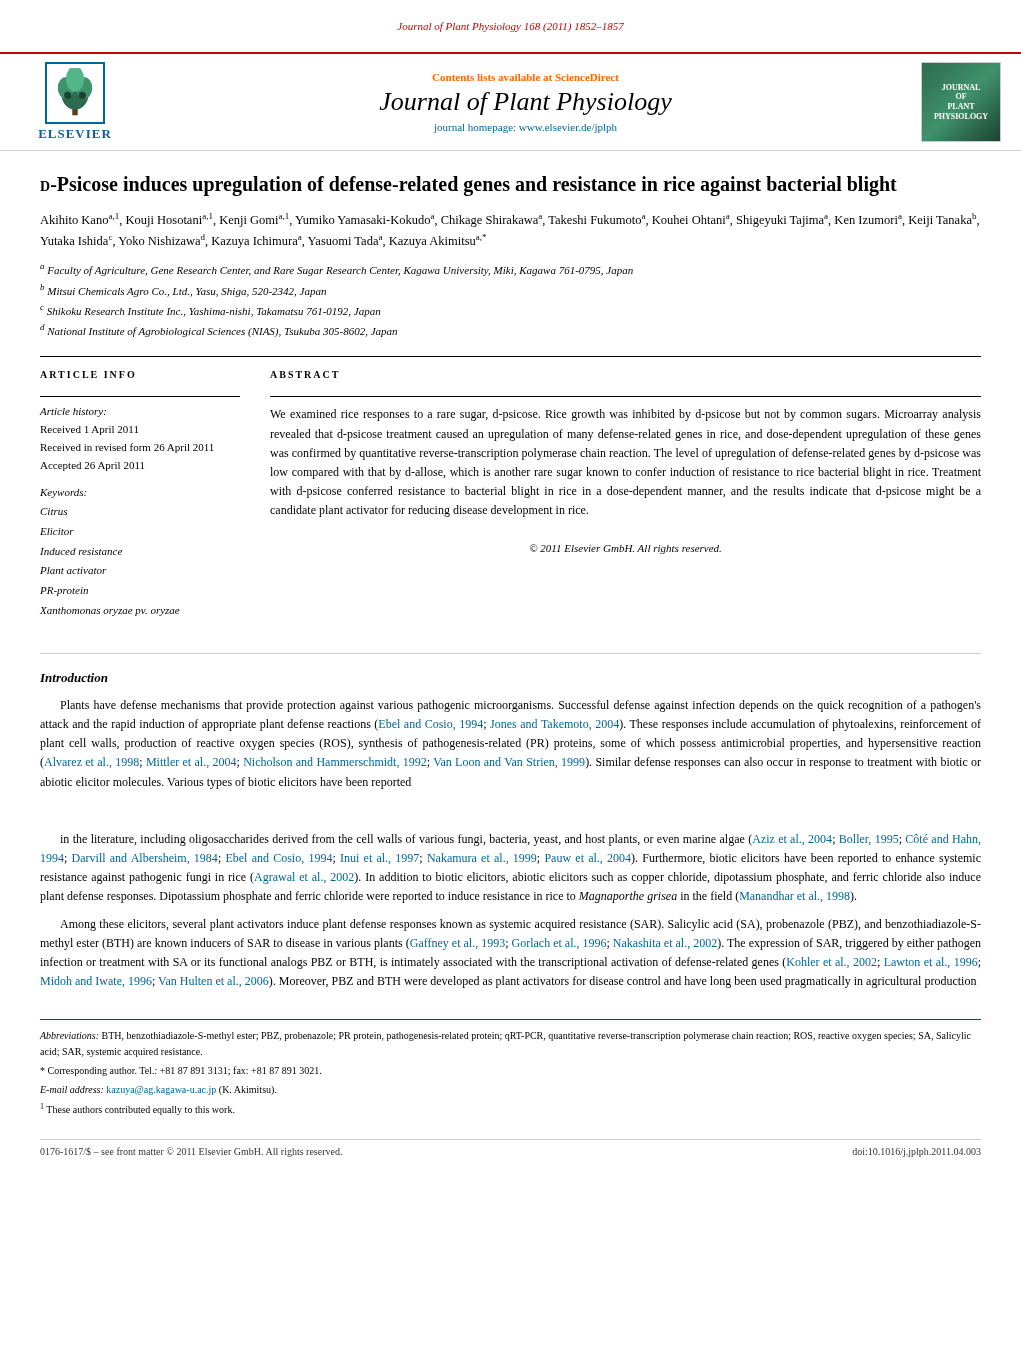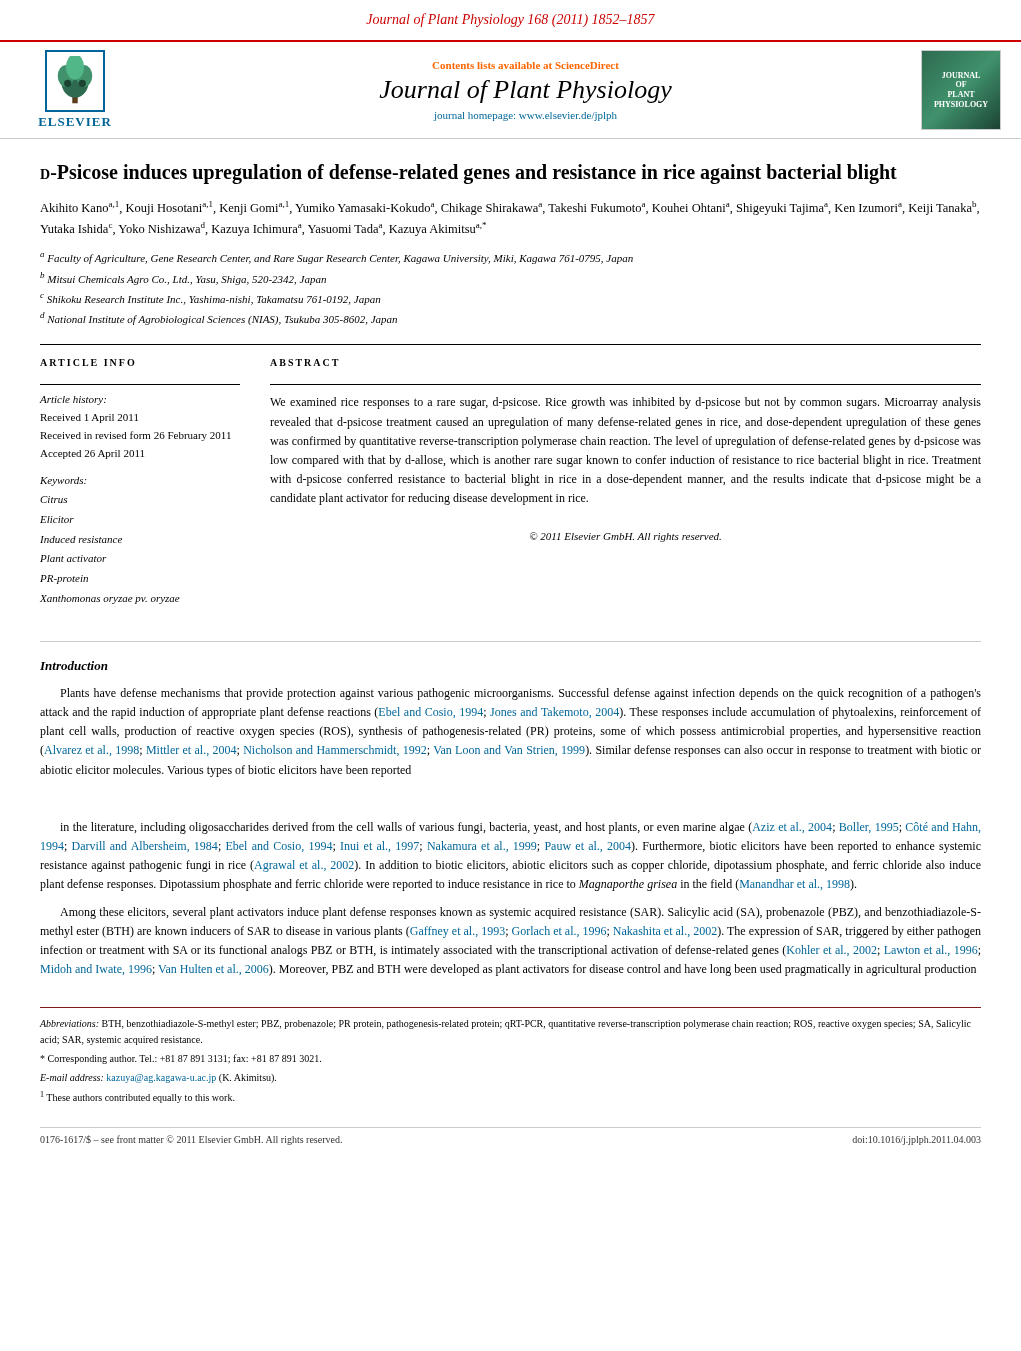--- a/index.html
+++ b/index.html
@@ -9,23 +9,23 @@
       font-size: 13px;
       color: #000;
       width: 1021px;
       min-height: 1351px;
     }
 
     
     .journal-top-bar {
       background: #fff;
       text-align: center;
-      padding: 12px 0;
+      padding: 20px 0;
       border-bottom: 2px solid #c00;
-      font-size: 14px;
+      font-size: 11px;
       color: #c00;
       font-style: italic;
     }
 
     
     .header-section {
       display: flex;
       align-items: center;
       padding: 8px 20px;
       border-bottom: 1px solid #ccc;
@@ -353,21 +353,21 @@
   </div>
 
   <div class="two-column">
 
     <div class="left-column">
       <div class="section-label">ARTICLE INFO</div>
 
       <div class="article-history">
         <div class="article-history-label">Article history:</div>
         <div class="article-history-item">Received 1 April 2011</div>
-        <div class="article-history-item">Received in revised form 26 February 2011</div>
+        <div class="article-history-item">Received in revised form 26 April 2011</div>
         <div class="article-history-item">Accepted 26 April 2011</div>
       </div>
 
       <div class="keywords-section">
         <div class="keywords-label">Keywords:</div>
         <div class="keyword-item">Citrus</div>
         <div class="keyword-item">Elicitor</div>
         <div class="keyword-item">Induced resistance</div>
         <div class="keyword-item">Plant activator</div>
         <div class="keyword-item">PR-protein</div>

